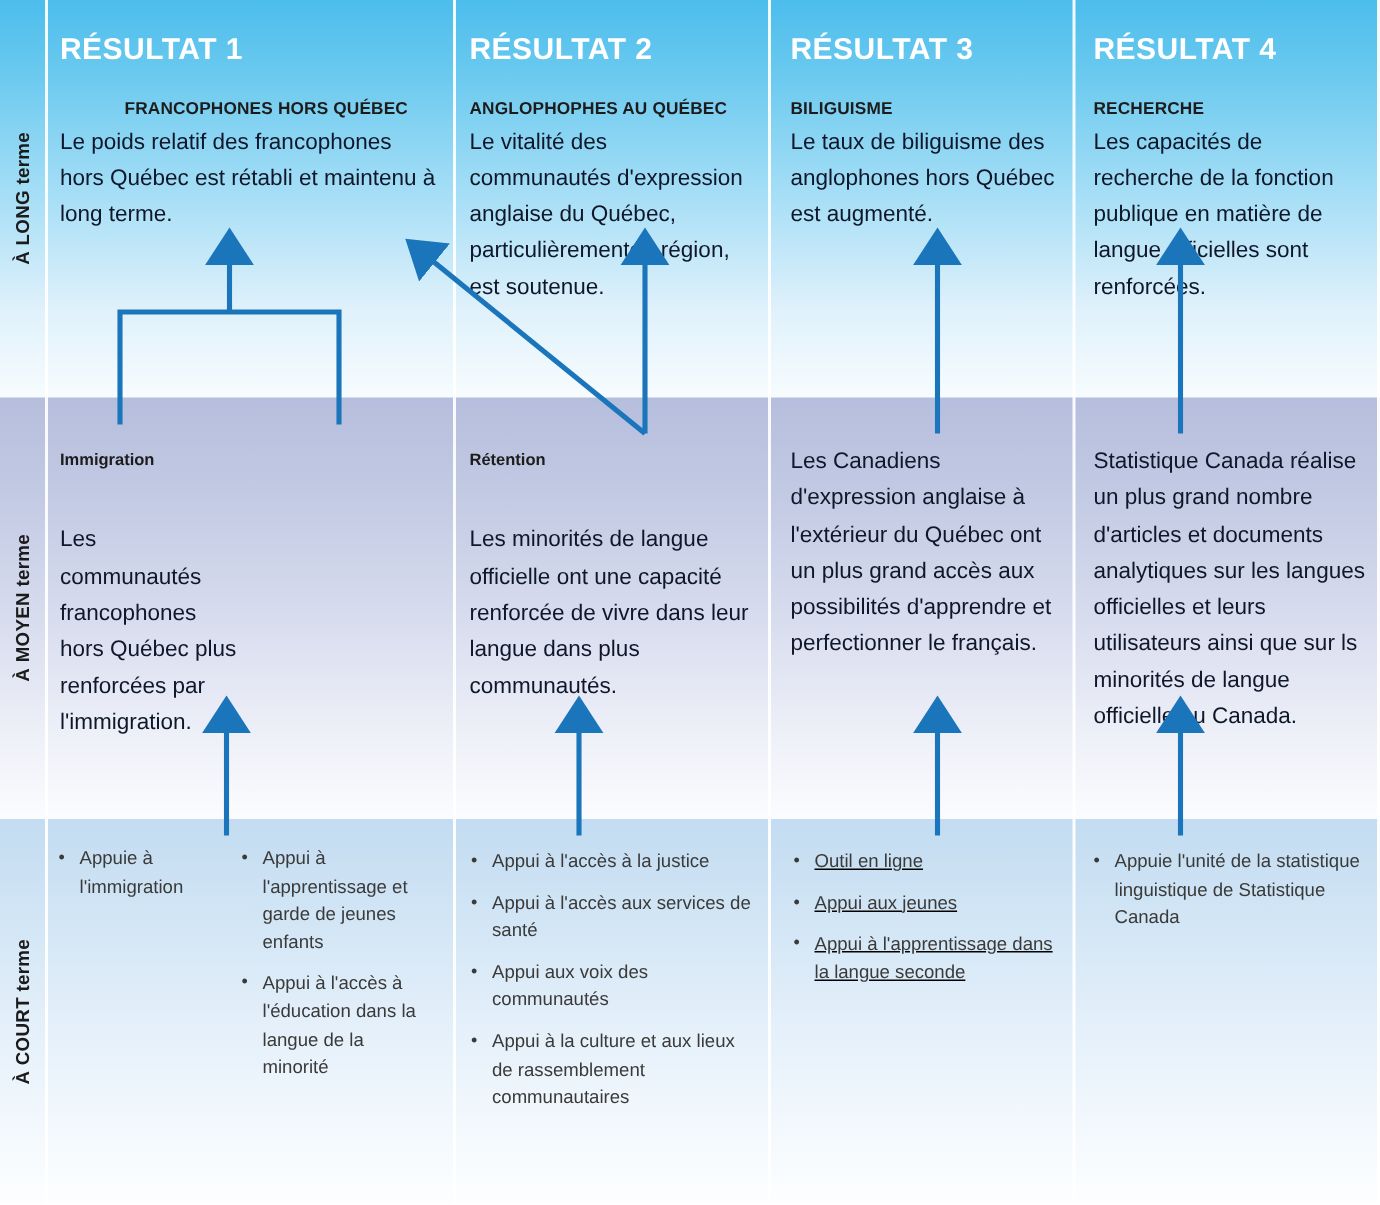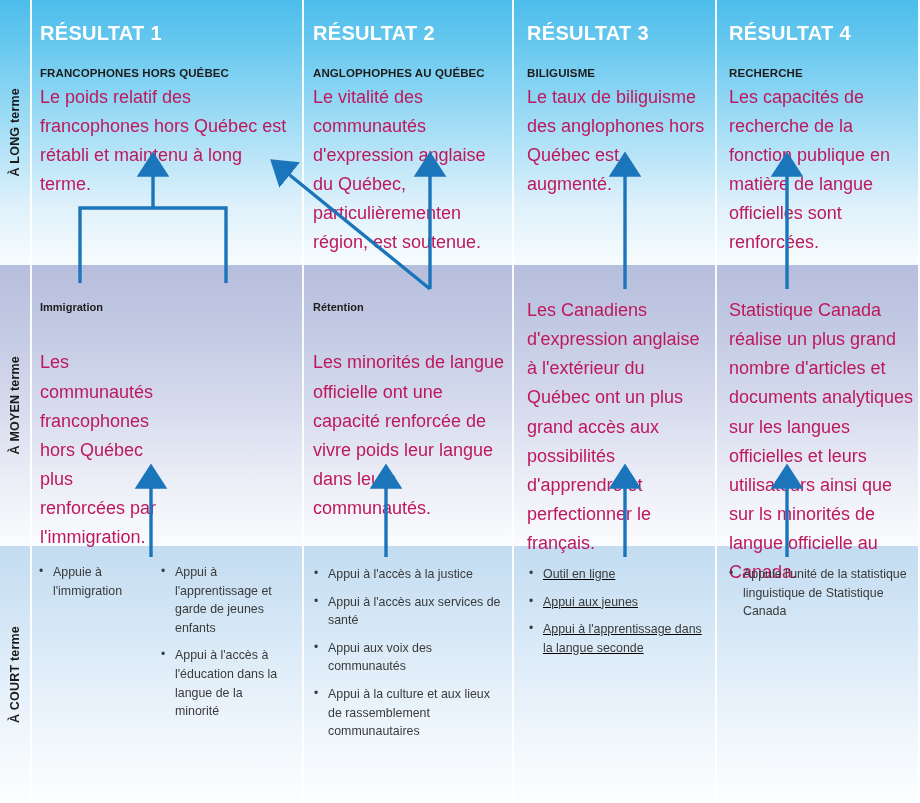--- a/index.html
+++ b/index.html
@@ -80,22 +80,22 @@
   }
   .res-sub {
     font-size: 11.5px;
     font-weight: bold;
     color: #1c1c1c;
     letter-spacing: .1px;
     line-height: 1.35;
     margin-bottom: 1px;
   }
   .res-body, .mid-body {
-    font-size: 18px;
-    color: #be185d;
+    font-size: 15px;
+    color: #0f172a;
     line-height: 1.62;
   }
   .mid-title {
     font-size: 11px;
     font-weight: bold;
     color: #1c1c1c;
     line-height: 1.4;
   }
 
   
@@ -153,21 +153,21 @@
   <div class="vsep" style="left:30px;  top:0;    height:803px;"></div>
   <div class="vsep" style="left:302px; top:0;    height:265px;"></div>
   <div class="vsep" style="left:302px; top:265px;height:281px;"></div>
   <div class="vsep" style="left:302px; top:546px;height:257px;"></div>
   <div class="vsep" style="left:512px; top:0;    height:803px;"></div>
   <div class="vsep" style="left:715px; top:0;    height:803px;"></div>
   <div class="vsep" style="left:918px; top:0;    height:803px;"></div>
 
   <div class="box" style="left:40px; top:22px; width:252px;">
     <div class="res-num">RÉSULTAT 1</div>
-    <div class="res-sub" style="margin-top:22px;">FRANCOPHONES HORS QUÉBEC</div>
+    <div class="res-sub" style="margin-top:22px;margin-left:43px;">FRANCOPHONES HORS QUÉBEC</div>
     <div class="res-body">Le poids relatif des francophones hors Québec est rétabli et maintenu à long terme.</div>
   </div>
 
   <div class="box" style="left:313px; top:22px; width:190px;">
     <div class="res-num">RÉSULTAT 2</div>
     <div class="res-sub" style="margin-top:22px;">ANGLOPHOPHES AU QUÉBEC</div>
     <div class="res-body">Le vitalité des communautés d'expression anglaise du Québec, particulièrementen région, est soutenue.</div>
   </div>
 
   <div class="box" style="left:527px; top:22px; width:180px;">
@@ -183,21 +183,21 @@
   </div>
 
   <div class="box" style="left:40px; top:300px; width:118px;">
     <div class="mid-title">Immigration</div>
     <div class="mid-body" style="margin-top:33px;">Les communautés francophones hors Québec plus renforcées par l'immigration.</div>
   </div>
 
 
   <div class="box" style="left:313px; top:300px; width:196px;">
     <div class="mid-title">Rétention</div>
-    <div class="mid-body" style="margin-top:33px;">Les minorités de langue officielle ont une capacité renforcée de vivre poids leur langue dans leurs communautés.</div>
+    <div class="mid-body" style="margin-top:33px;">Les minorités de langue officielle ont une capacité renforcée de vivre dans leur langue dans plus communautés.</div>
   </div>
 
   <div class="box" style="left:527px; top:296px; width:184px;">
     <div class="mid-body">Les Canadiens d'expression anglaise à l'extérieur du Québec ont un plus grand accès aux possibilités d'apprendre et perfectionner le français.</div>
   </div>
 
   <div class="box" style="left:729px; top:296px; width:188px;">
     <div class="mid-body">Statistique Canada réalise un plus grand nombre d'articles et documents analytiques sur les langues officielles et leurs utilisateurs ainsi que sur ls minorités de langue officielle au Canada.</div>
   </div>
 

